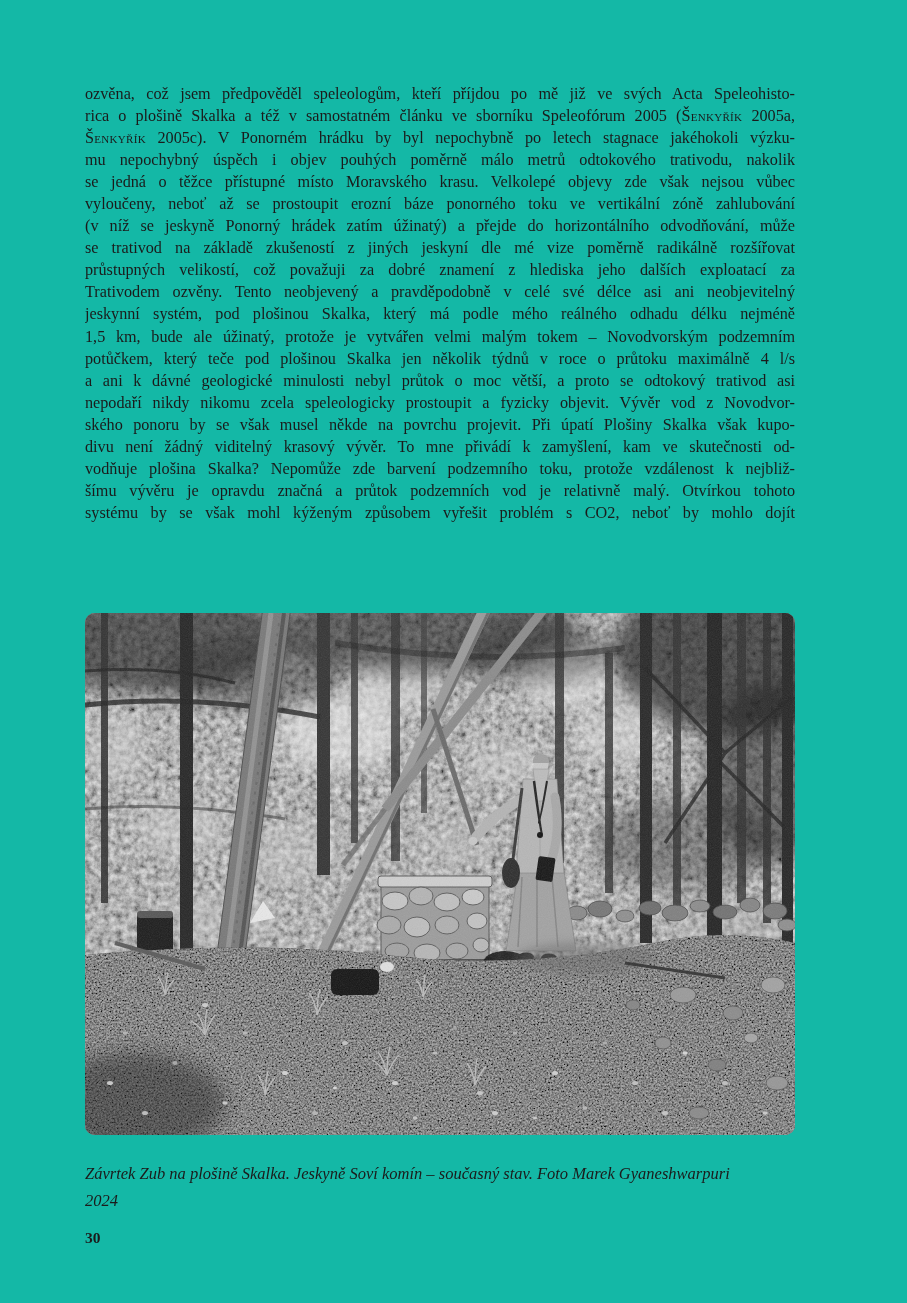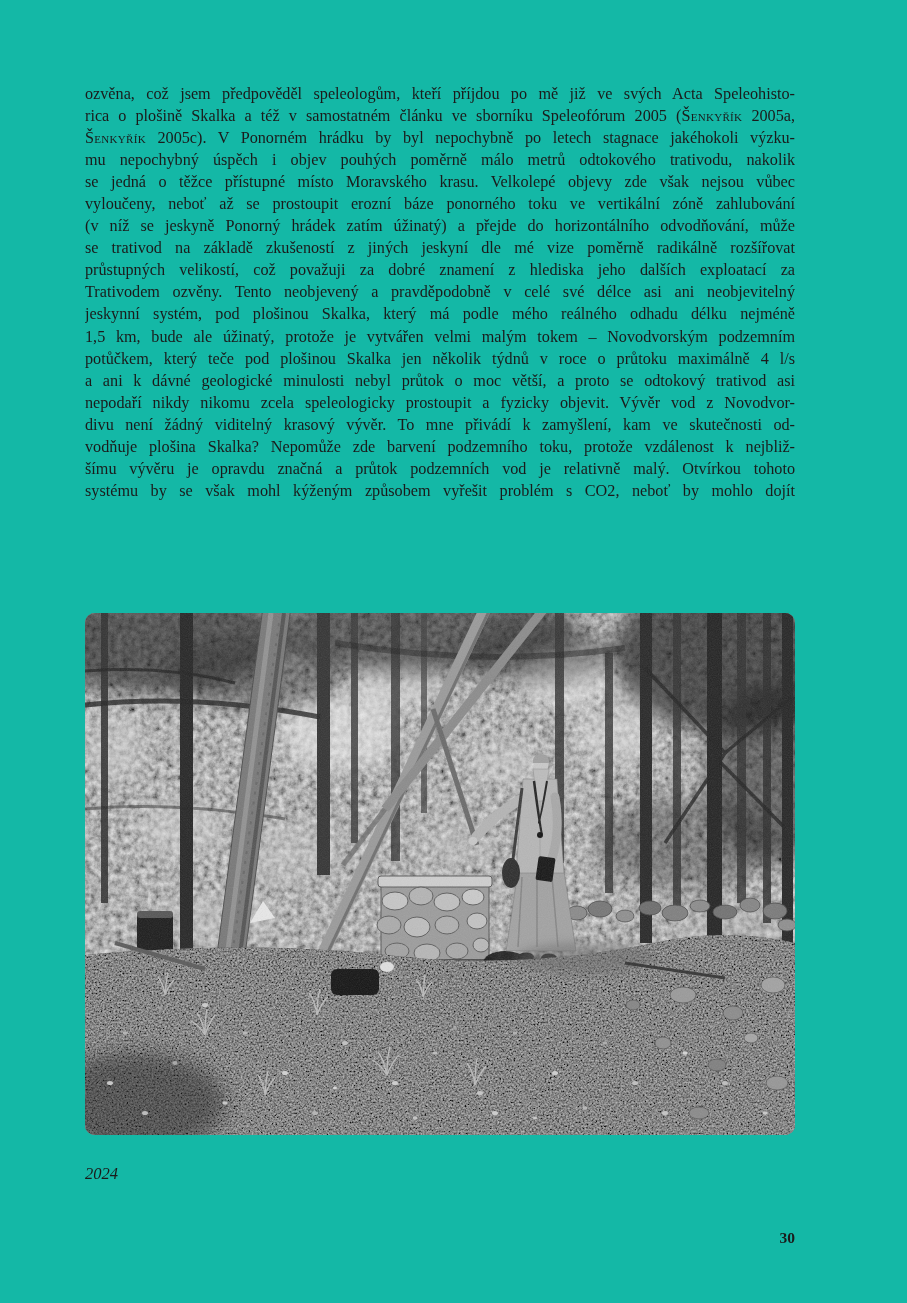--- a/index.html
+++ b/index.html
@@ -17,21 +17,21 @@
     position:absolute;left:85px;top:613px;width:710px;height:522px;
     border-radius:10px;overflow:hidden;background:#6e6e6e;
   }
   .caption{
     position:absolute;left:85px;top:1160px;width:710px;
     font-style:italic;font-size:16.5px;line-height:27px;
   }
   .caption .cline{white-space:nowrap;}
   .page-number{
     position:absolute;left:85px;top:1229px;width:710px;
-    text-align:right;font-weight:bold;font-size:15.5px;
+    text-align:left;font-weight:bold;font-size:15.5px;
   }
 </style>
 </head>
 <body>
 
 <main class="page">
 
   <section class="body-text">
       <div class="tline"><span>ozvěna, což jsem předpověděl speleologům, kteří příjdou po mě již ve svých Acta Speleohisto-</span></div>
       <div class="tline"><span>rica o plošině Skalka a též v samostatném článku ve sborníku Speleofórum 2005 (</span><span class="sc">Šenkyřík</span><span> 2005a,</span></div>
@@ -41,20 +41,21 @@
       <div class="tline"><span>vyloučeny, neboť až se prostoupit erozní báze ponorného toku ve vertikální zóně zahlubování</span></div>
       <div class="tline"><span>(v níž se jeskyně Ponorný hrádek zatím úžinatý) a přejde do horizontálního odvodňování, může</span></div>
       <div class="tline"><span>se trativod na základě zkušeností z jiných jeskyní dle mé vize poměrně radikálně rozšířovat</span></div>
       <div class="tline"><span>průstupných velikostí, což považuji za dobré znamení z hlediska jeho dalších exploatací za</span></div>
       <div class="tline"><span>Trativodem ozvěny. Tento neobjevený a pravděpodobně v celé své délce asi ani neobjevitelný</span></div>
       <div class="tline"><span>jeskynní systém, pod plošinou Skalka, který má podle mého reálného odhadu délku nejméně</span></div>
       <div class="tline"><span>1,5 km, bude ale úžinatý, protože je vytvářen velmi malým tokem – Novodvorským podzemním</span></div>
       <div class="tline"><span>potůčkem, který teče pod plošinou Skalka jen několik týdnů v roce o průtoku maximálně 4 l/s</span></div>
       <div class="tline"><span>a ani k dávné geologické minulosti nebyl průtok o moc větší, a proto se odtokový trativod asi</span></div>
       <div class="tline"><span>nepodaří nikdy nikomu zcela speleologicky prostoupit a fyzicky objevit. Vývěr vod z Novodvor-</span></div>
+      <div class="tline"><span>ského ponoru by se však musel někde na povrchu projevit. Při úpatí Plošiny Skalka však kupo-</span></div>
       <div class="tline"><span>divu není žádný viditelný krasový vývěr. To mne přivádí k zamyšlení, kam ve skutečnosti od-</span></div>
       <div class="tline"><span>vodňuje plošina Skalka? Nepomůže zde barvení podzemního toku, protože vzdálenost k nejbliž-</span></div>
       <div class="tline"><span>šímu vývěru je opravdu značná a průtok podzemních vod je relativně malý. Otvírkou tohoto</span></div>
       <div class="tline"><span>systému by se však mohl kýženým způsobem vyřešit problém s CO2, neboť by mohlo dojít</span></div>
     </section>
 
   <figure style="margin:0">
     <div class="photo-frame">
       <svg width="710" height="522" viewBox="0 0 710 522" role="img">
         <title>Black-and-white photograph of a bearded man in a long robe standing beside a low stone-walled cave entrance among forest trees and leaning trunks</title>
@@ -285,19 +286,20 @@
             <path d="M180,482 q-2,-13 -7,-20 M180,482 q1,-15 3,-24 M180,482 q4,-11 10,-17"></path>
             <path d="M80,382 q-2,-12 -7,-18 M80,382 q1,-14 3,-22 M80,382 q4,-10 9,-15"></path>
             <path d="M338,384 q-2,-12 -7,-18 M338,384 q1,-14 2,-22 M338,384 q4,-10 9,-15"></path>
           </g>
         </g>
 
         <rect width="710" height="522" filter="url(#grain)"></rect>
       </svg>
     </div>
     <figcaption class="caption">
+      <div class="cline">Závrtek Zub na plošině Skalka. Jeskyně Soví komín – současný stav. Foto Marek Gyaneshwarpuri</div>
       <div class="cline">2024</div>
     </figcaption>
   </figure>
 
   <footer class="page-number">30</footer>
 
 </main>
 
 </body></html>

